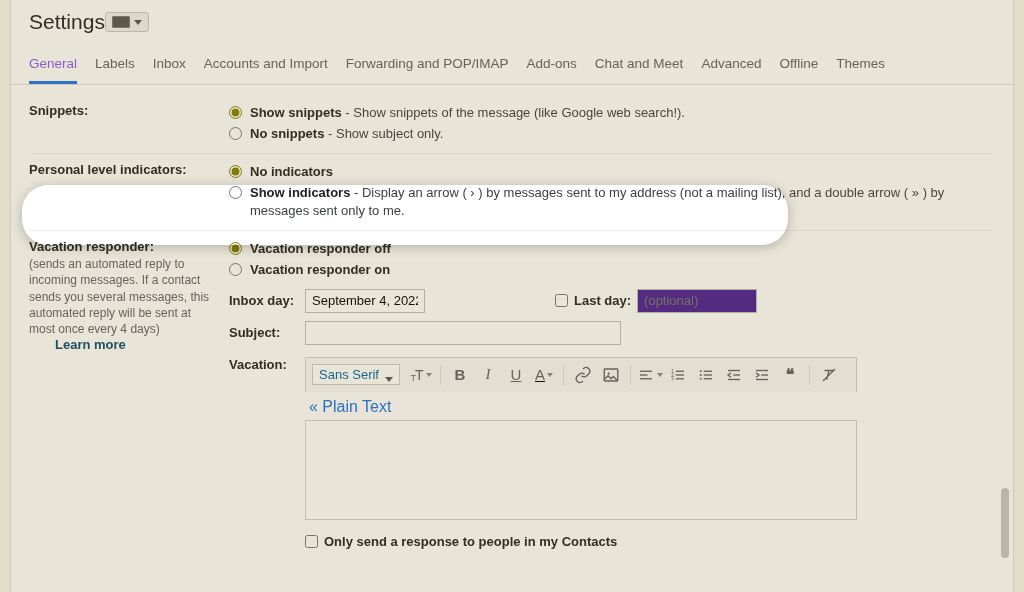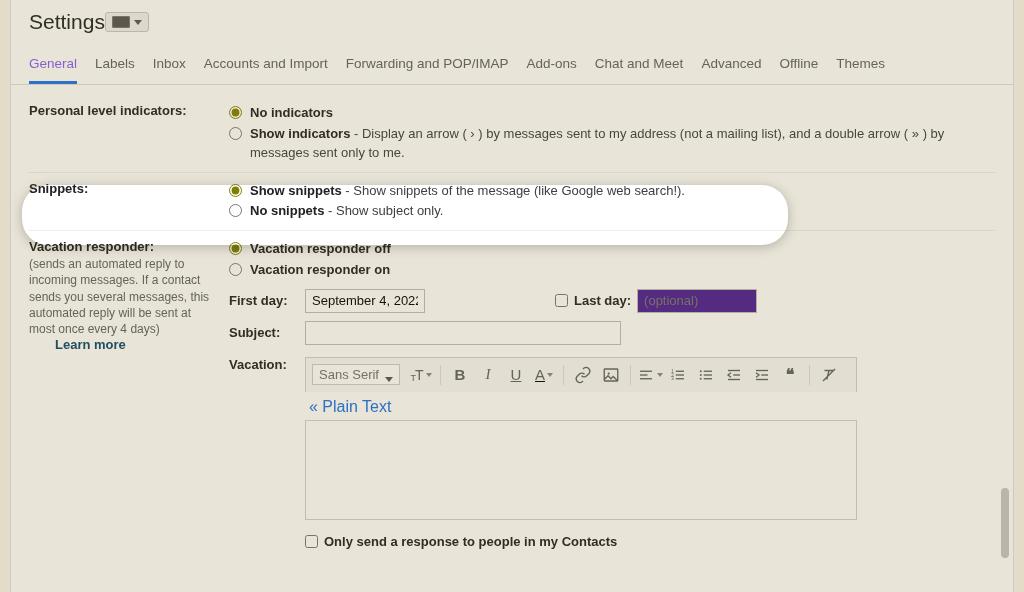--- a/index.html
+++ b/index.html
@@ -157,21 +157,21 @@
     }
     .tbtn {
       min-width: 26px; height: 26px;
       display: inline-flex; align-items:center; justify-content:center;
       color: #5f6368; cursor: pointer; border-radius: 3px;
       font-family: "Segoe UI", Arial, sans-serif;
     }
     .tbtn .mini-caret { margin-left:2px; width:0;height:0;border-left:3px solid transparent;border-right:3px solid transparent;border-top:4px solid #888;}
     .font-sel {
       border: 1px solid #ccc; background:#fff; padding: 2px 6px; font-size:13px;
-      display:inline-flex; align-items:flex-end; gap:6px; color:#737373; margin-right:6px;
+      display:inline-flex; align-items:flex-end; gap:6px; color:#0369a1; margin-right:6px;
     }
     .divider-v { width:1px; height:20px; background:#ddd; margin:0 4px; }
     .plain-link { color:#1a73e8; font-size:16px; margin: 6px 0 4px 4px; display:inline-block; cursor:pointer;}
     .editor-body {
       width: 552px; height: 100px; border:1px solid #d0d0d0; background:#fff;
     }
     .contacts-row {
       display:flex; align-items:center; gap:6px; margin-top:14px; margin-left: 0px;
       font-weight:700;
     }
@@ -212,48 +212,48 @@
     <div class="tab">Add-ons</div>
     <div class="tab">Chat and Meet</div>
     <div class="tab">Advanced</div>
     <div class="tab">Offline</div>
     <div class="tab">Themes</div>
   </div>
 
   <div class="content">
 
     <div class="section">
-      <div class="sec-label">Personal level indicators:</div>
-      <div class="sec-body">
-        <label class="opt-row">
-          <input type="radio" name="pind" checked="" style="">
-          <span><span class="opt-strong">No indicators</span></span>
-        </label>
-        <label class="opt-row">
-          <input type="radio" name="pind" style="">
-          <span>
-            <span class="opt-strong">Show indicators</span><span class="opt-desc"> - Display an arrow ( › ) by messages sent to my address (not a mailing list), and a double arrow ( » ) by messages sent only to me.</span>
-          </span>
-        </label>
-      </div>
-    </div>
-
-    <div class="section">
       <div class="sec-label">Snippets:</div>
       <div class="sec-body">
         <label class="opt-row">
           <input type="radio" name="snip" checked="" style="">
           <span>
             <span class="opt-strong">Show snippets</span><span class="opt-desc"> - Show snippets of the message (like Google web search!).</span>
           </span>
         </label>
         <label class="opt-row">
           <input type="radio" name="snip" style="">
           <span>
             <span class="opt-strong">No snippets</span><span class="opt-desc"> - Show subject only.</span>
+          </span>
+        </label>
+      </div>
+    </div>
+
+    <div class="section">
+      <div class="sec-label">Personal level indicators:</div>
+      <div class="sec-body">
+        <label class="opt-row">
+          <input type="radio" name="pind" checked="" style="">
+          <span><span class="opt-strong">No indicators</span></span>
+        </label>
+        <label class="opt-row">
+          <input type="radio" name="pind" style="">
+          <span>
+            <span class="opt-strong">Show indicators</span><span class="opt-desc"> - Display an arrow ( › ) by messages sent to my address (not a mailing list), and a double arrow ( » ) by messages sent only to me.</span>
           </span>
         </label>
       </div>
     </div>
 
     <div class="section" style="border-bottom:none;">
       <div class="sec-label">
         <span>Vacation responder:</span>
         <span class="subdesc">(sends an automated reply to incoming messages. If a contact sends you several messages, this automated reply will be sent at most once every 4 days)</span>
         <a href="#">Learn more</a>
@@ -262,21 +262,21 @@
         <label class="opt-row">
           <input type="radio" name="vac" checked="" style="">
           <span class="opt-strong">Vacation responder off</span>
         </label>
         <label class="opt-row">
           <input type="radio" name="vac" style="">
           <span class="opt-strong">Vacation responder on</span>
         </label>
 
         <div class="form-row">
-          <span class="form-label">First day:</span>
+          <span class="form-label">Inbox day:</span>
           <input type="text" class="field firstday-field" value="September 4, 2022" style="">
           <span class="lastday-wrap">
             <input type="checkbox" style="">
             <span class="form-label">Last day:</span>
             <input type="text" class="field lastday-field" disabled="" placeholder="(optional)" style="">
           </span>
         </div>
 
         <div class="form-row">
           <span class="form-label">Subject:</span>

